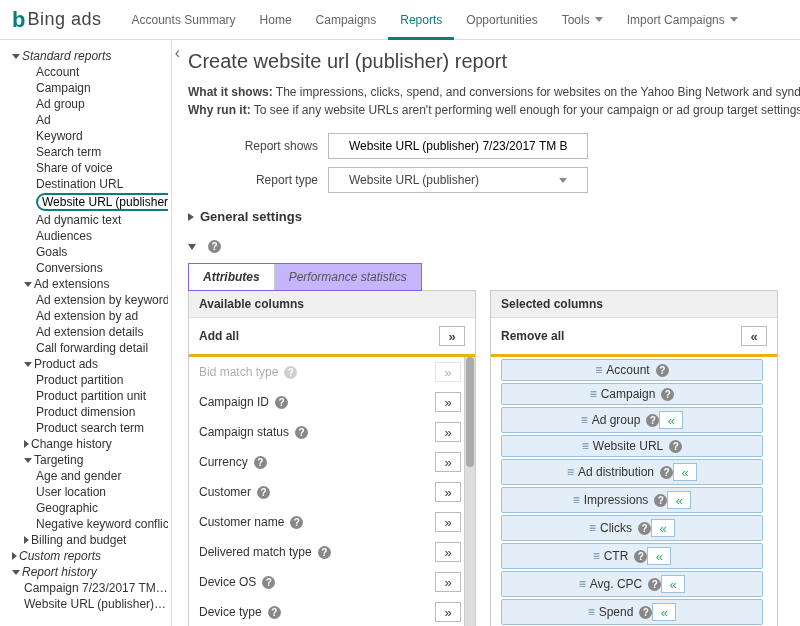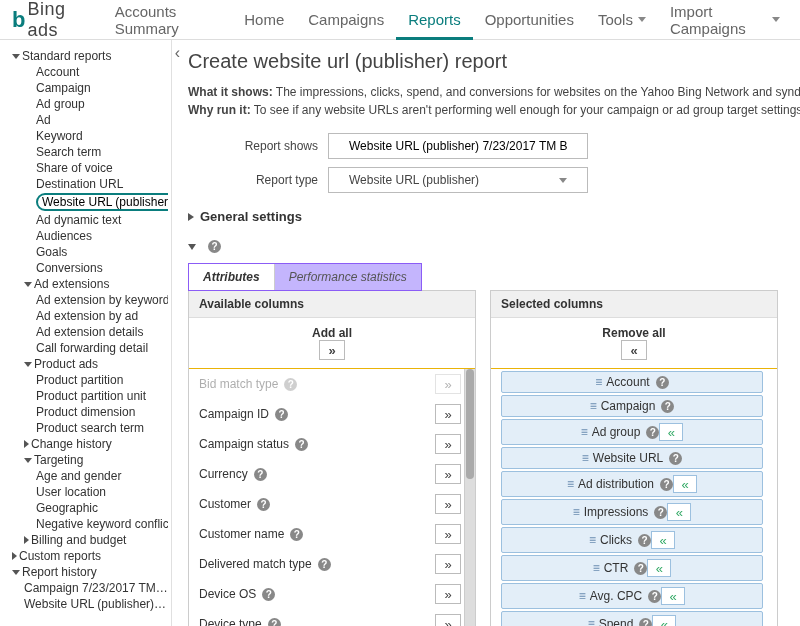--- a/index.html
+++ b/index.html
@@ -35,21 +35,21 @@
     font-size: 18px;
     color: #444;
     letter-spacing: .5px;
   }
   .nav-item {
     padding: 0 12px;
     height: 40px;
     display: flex;
     align-items: center;
     color: #666;
-    font-size: 15px;
+    font-size: 12px;
     cursor: pointer;
   }
   .nav-item.active {
     color: #0a7d7d;
     border-bottom: 3px solid #0a7d7d;
     height: 40px;
     padding-top: 3px;
   }
   .chev {
     display: inline-block;
@@ -83,21 +83,21 @@
     display: flex;
     align-items: center;
     padding: 1px 0;
     white-space: nowrap;
     overflow: hidden;
     text-overflow: ellipsis;
     cursor: pointer;
   }
   .tree-caret { width:0;height:0;border-left:4px solid transparent;border-right:4px solid transparent;border-top:5px solid #555;margin-right:2px;flex-shrink:0;}
   .tree-caret.right { border-top:4px solid transparent;border-bottom:4px solid transparent;border-left:5px solid #555;border-right:none;}
-  .lvl0{padding-left:4px;}
+  .lvl0{padding-left:4px;font-style:italic;}
   .lvl1{padding-left:16px;}
   .lvl2{padding-left:28px;}
   .circled {
     border: 2px solid #0a7d7d;
     border-radius: 10px;
     padding: 0 4px;
     color: #000;
   }
   .side-divider {
     border-right: 1px solid #e0e0e0;
@@ -199,21 +199,21 @@
   }
   .panel-hdr {
     background:#f0f0f0;
     font-weight:600;
     font-size:12px;
     padding:6px 10px;
     border-bottom:1px solid #ddd;
   }
   .panel-sub {
     display:flex;align-items:center;justify-content:space-between;
-    padding:8px 10px;border-bottom:1px solid #eab308;font-size:12px;font-weight:600;flex-direction:column;
+    padding:8px 10px;border-bottom:3px solid #eab308;font-size:12px;font-weight:600;
   }
   .move-all {
     border:1px solid #bbb;width:26px;height:20px;display:flex;align-items:center;justify-content:center;font-size:13px;color:#444;background:#fff;cursor:pointer;
   }
   .panel-body {
     height: 278px;
     overflow-y: hidden;
     position: relative;
   }
   .panel-body.scroll::after{

